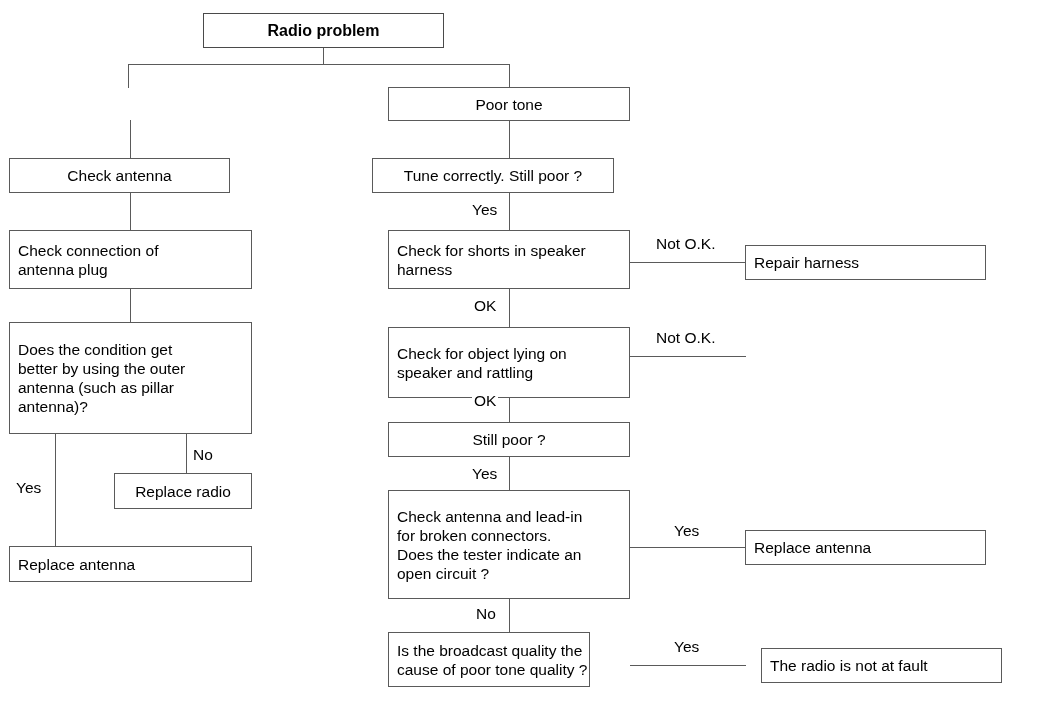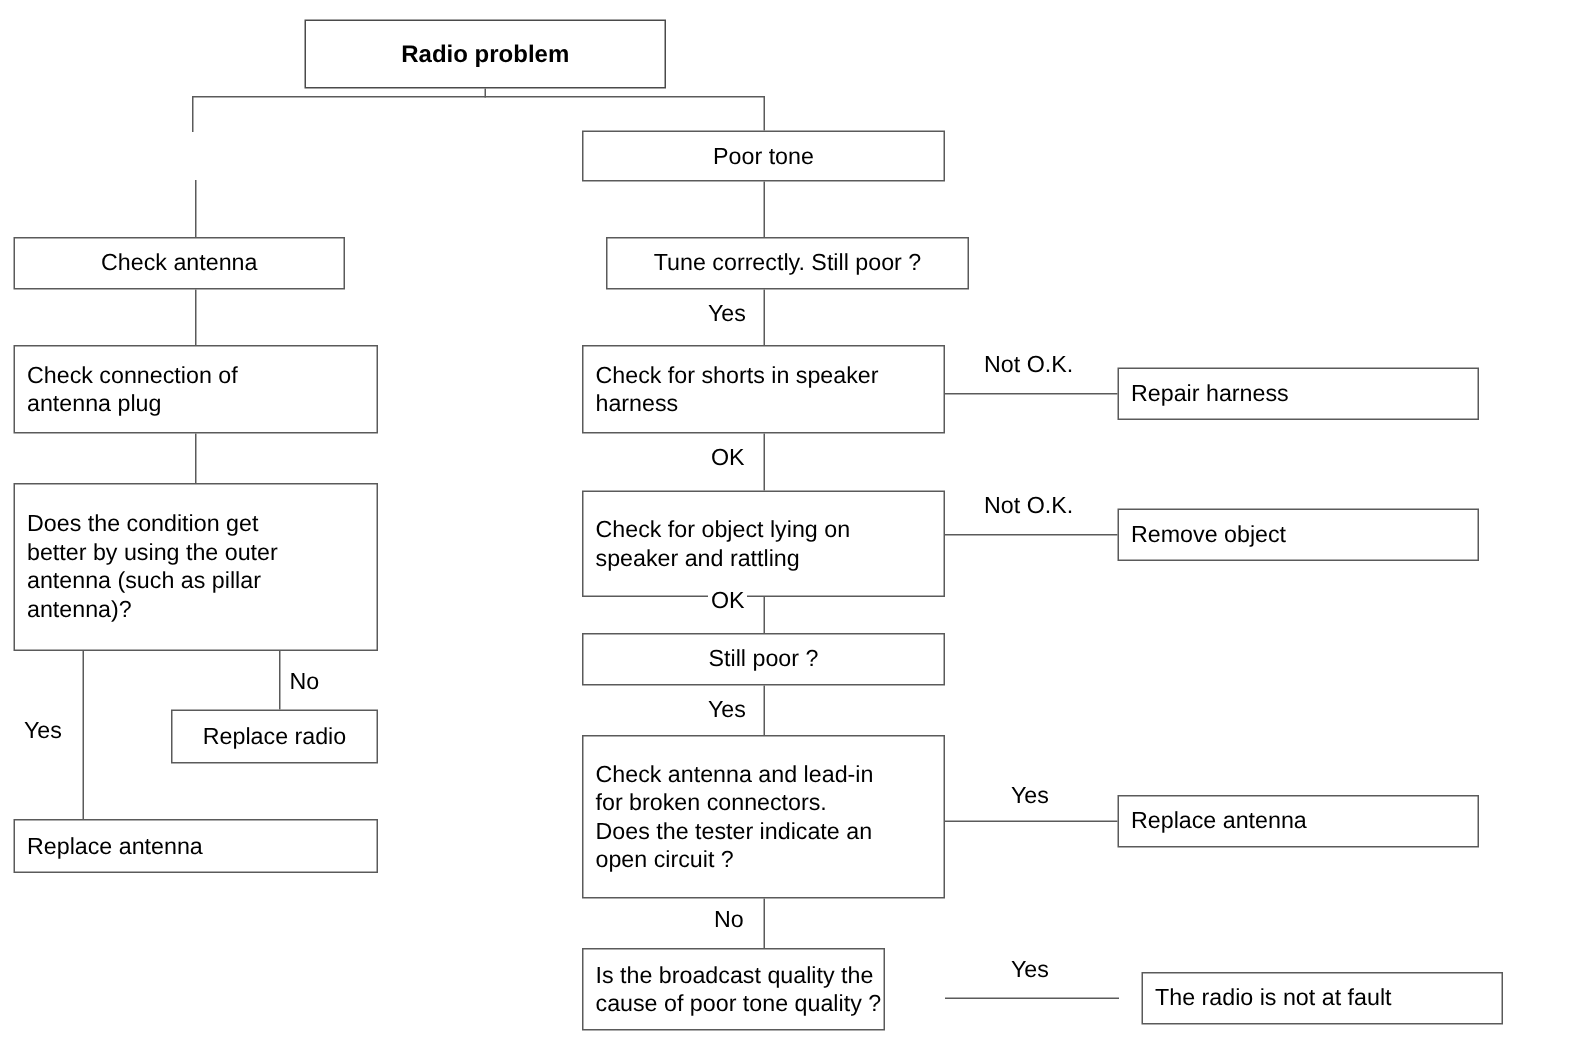--- a/index.html
+++ b/index.html
@@ -87,21 +87,21 @@
   <div class="ln v" style="left:509px; top:288px; height:40px;"></div>
   <div class="ln v" style="left:509px; top:383px; height:40px;"></div>
   <div class="ln v" style="left:509px; top:456px; height:35px;"></div>
   <div class="ln v" style="left:509px; top:598px; height:35px;"></div>
 
   <div class="ln h" style="left:630px; top:262px; width:116px;"></div>
   <div class="ln h" style="left:630px; top:356px; width:116px;"></div>
   <div class="ln h" style="left:630px; top:547px; width:116px;"></div>
   <div class="ln h" style="left:630px; top:665px; width:116px;"></div>
 
-  <div class="node title center" style="left:203px; top:13px; width:241px; height:46px;">
+  <div class="node title center" style="left:203px; top:13px; width:241px; height:35px;">
     <span class="txt">Radio problem</span>
   </div>
 
 
   <div class="node center" style="left:9px; top:158px; width:221px; height:35px;">
     <span class="txt">Check antenna</span>
   </div>
 
   <div class="node left" style="left:9px; top:230px; width:243px; height:59px;">
     <span class="txt">Check connection of
@@ -120,21 +120,21 @@
   </div>
 
   <div class="node left" style="left:9px; top:546px; width:243px; height:36px;">
     <span class="txt">Replace antenna</span>
   </div>
 
   <div class="node center" style="left:388px; top:87px; width:242px; height:34px;">
     <span class="txt">Poor tone</span>
   </div>
 
-  <div class="node center" style="left:404px; top:158px; width:242px; height:35px;">
+  <div class="node center" style="left:372px; top:158px; width:242px; height:35px;">
     <span class="txt">Tune correctly. Still poor ?</span>
   </div>
 
   <div class="node left" style="left:388px; top:230px; width:242px; height:59px;">
     <span class="txt">Check for shorts in speaker
 harness</span>
   </div>
 
   <div class="node left" style="left:388px; top:327px; width:242px; height:71px;">
     <span class="txt">Check for object lying on
@@ -154,23 +154,20 @@
 
   <div class="node left" style="left:388px; top:632px; width:202px; height:55px;">
     <span class="txt">Is the broadcast quality the
 cause of poor tone quality ?</span>
   </div>
 
   <div class="node left" style="left:745px; top:245px; width:241px; height:35px;">
     <span class="txt">Repair harness</span>
   </div>
 
-  <div class="node left" style="left:745px; top:339px; width:241px; height:35px;">
-    <span class="txt">Remove object</span>
-  </div>
 
   <div class="node left" style="left:745px; top:530px; width:241px; height:35px;">
     <span class="txt">Replace antenna</span>
   </div>
 
   <div class="node left" style="left:745px; top:648px; width:241px; height:35px;margin-left:16px;">
     <span class="txt">The radio is not at fault</span>
   </div>
 
   <div class="elabel" style="left:191px; top:446px;">No</div>

